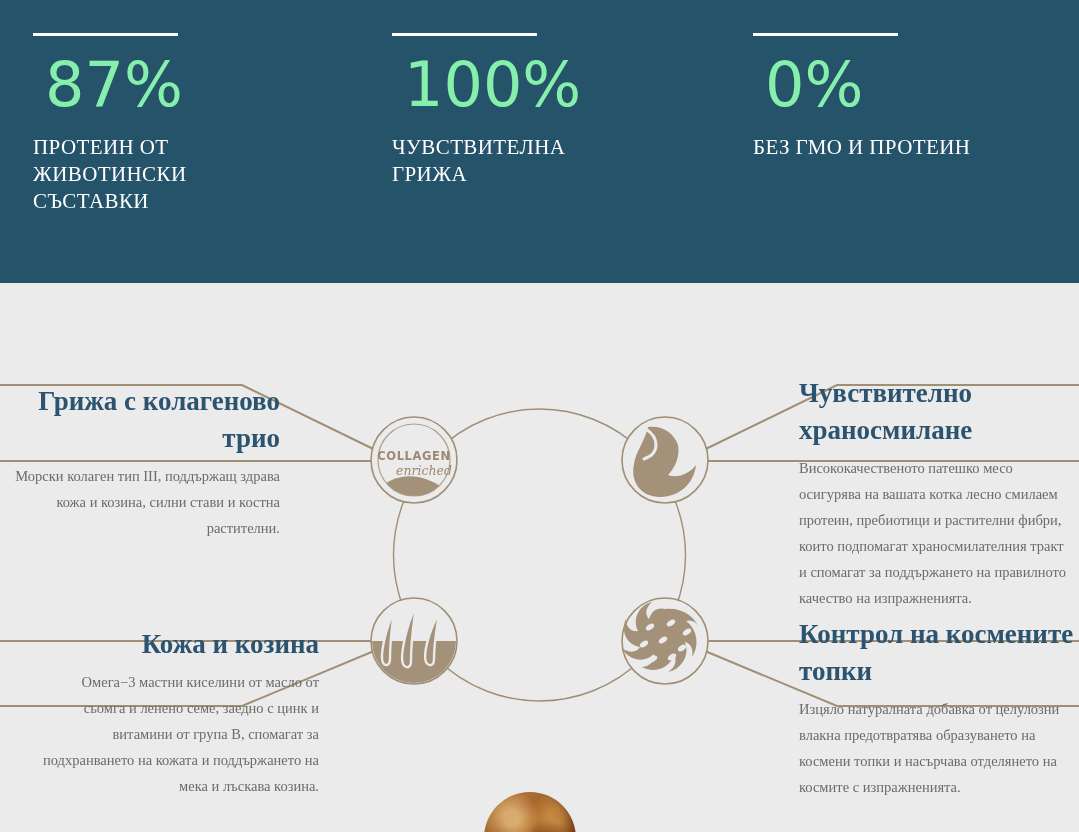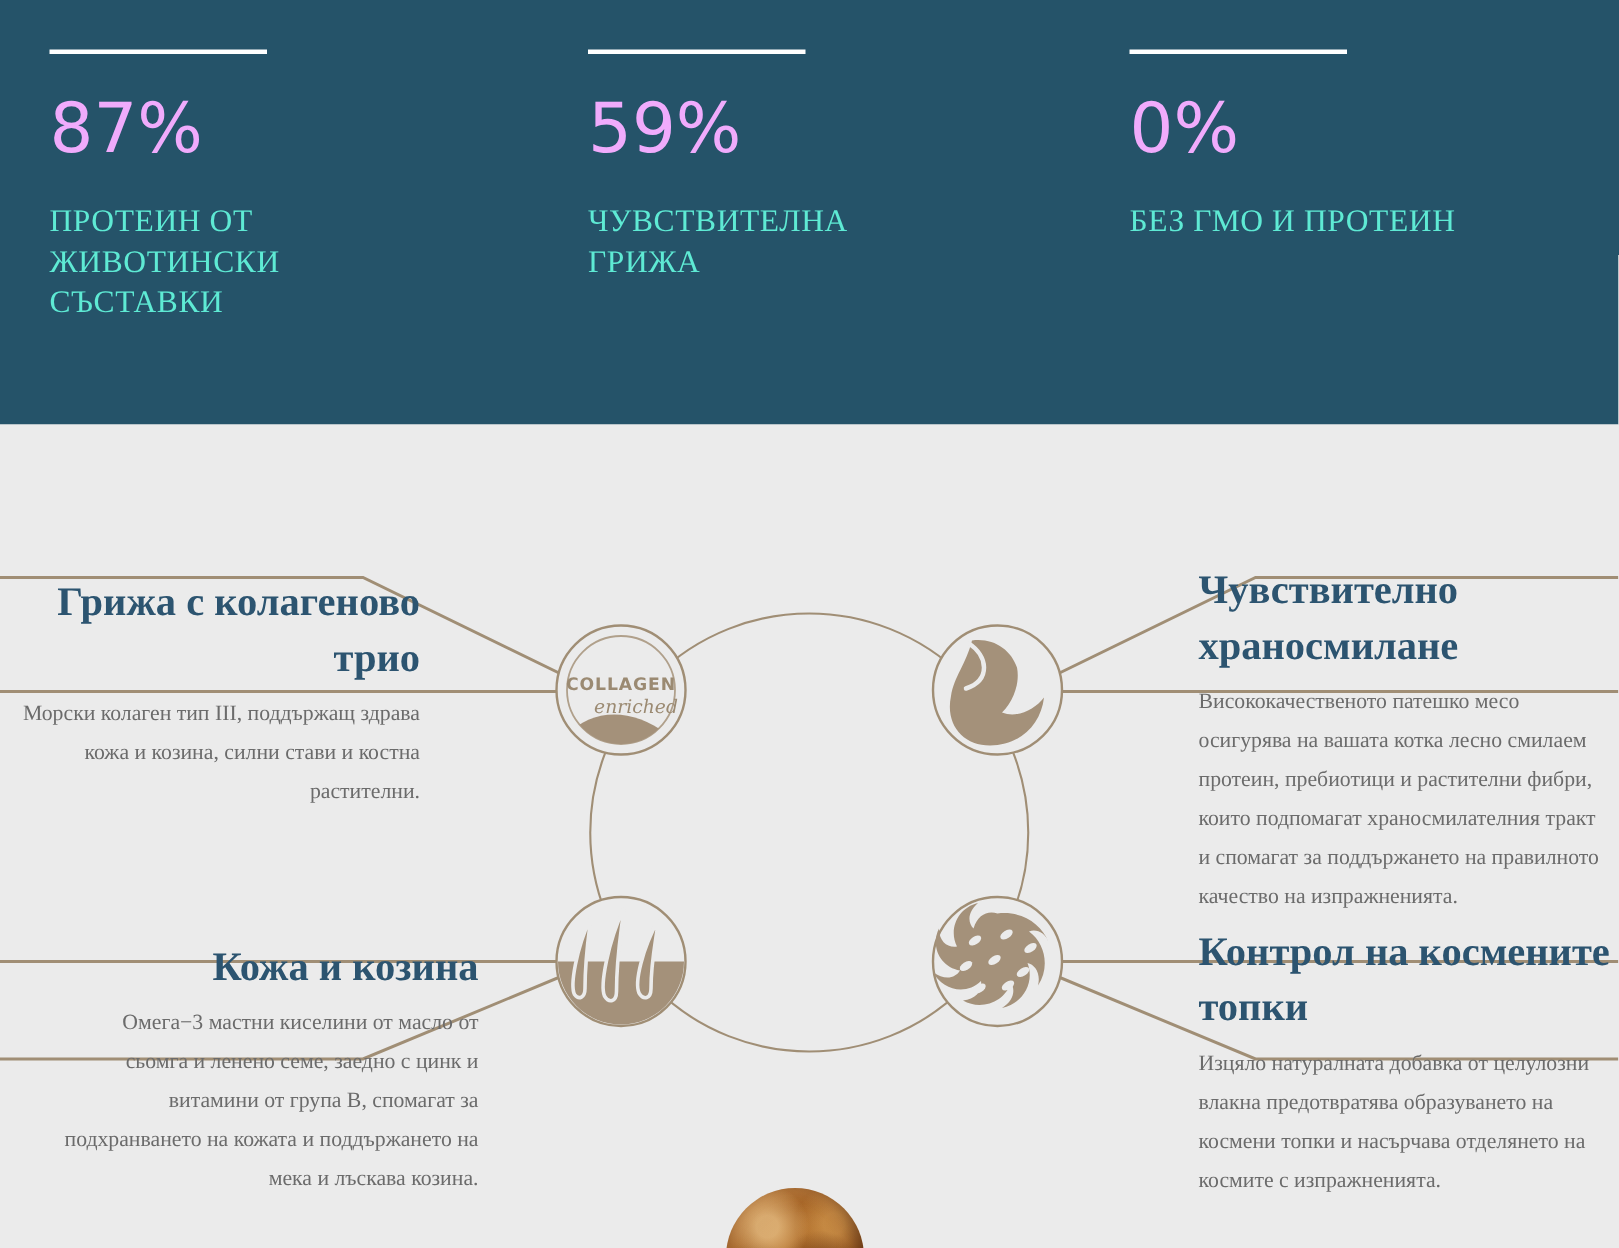--- a/index.html
+++ b/index.html
@@ -21,31 +21,32 @@
   }
   .stat-1{left:33px;}
   .stat-2{left:392px;}
   .stat-3{left:753px;}
   .stat-rule{
     width:145px;height:3px;background:#ffffff;margin:0 0 22px 0;
   }
   .stat-value{
     font-family:"DejaVu Sans",sans-serif;
     font-weight:400;
-    font-size:46px;
+    font-size:62px;
     line-height:54px;
-    color:#f0abfc;
+    color:#86efac;
     letter-spacing:0px;
     margin-bottom:22px;
+    margin-left:12px;
   }
   .stat-label{
     font-family:"Liberation Serif",serif;
     font-size:21px;
     line-height:27px;
-    color:#5eead4;
+    color:#ffffff;
     letter-spacing:0.4px;
     white-space:pre-line;
   }
 
   
   .diagram-section{
     position:absolute;left:0;top:283px;width:1079px;height:549px;
     background:#ebebeb;
   }
 
@@ -105,21 +106,21 @@
   <div class="stat stat-1">
     <div class="stat-rule"></div>
     <div class="stat-value">87%</div>
     <div class="stat-label">ПРОТЕИН ОТ
 ЖИВОТИНСКИ
 СЪСТАВКИ</div>
   </div>
 
   <div class="stat stat-2">
     <div class="stat-rule"></div>
-    <div class="stat-value">59%</div>
+    <div class="stat-value">100%</div>
     <div class="stat-label">ЧУВСТВИТЕЛНА
 ГРИЖА</div>
   </div>
 
   <div class="stat stat-3">
     <div class="stat-rule"></div>
     <div class="stat-value">0%</div>
     <div class="stat-label">БЕЗ ГМО И ПРОТЕИН</div>
   </div>
 

